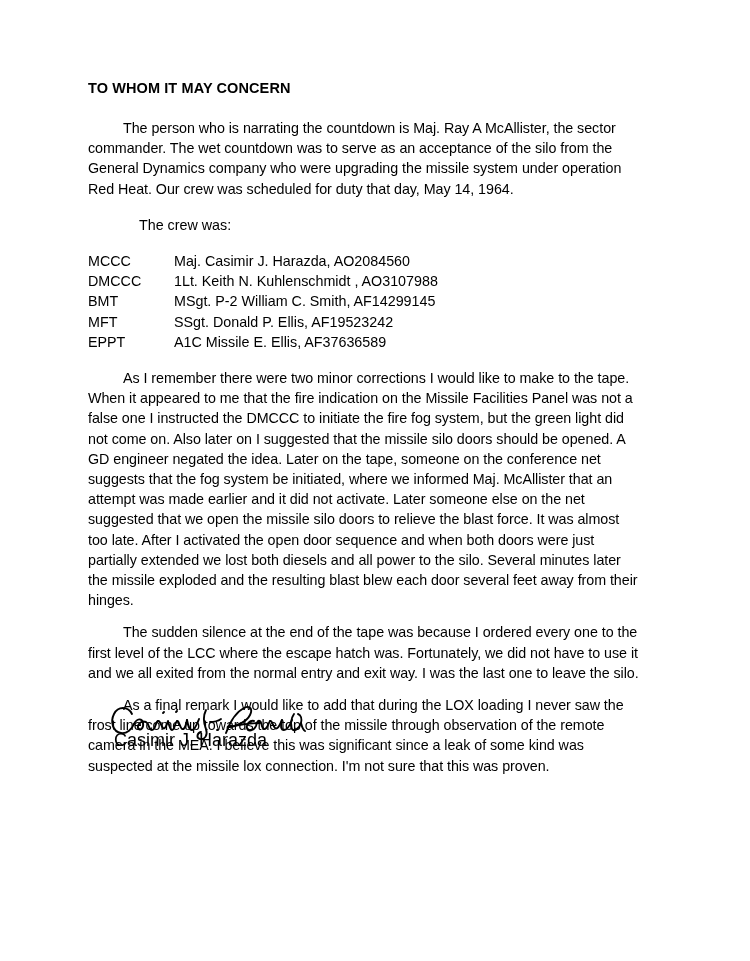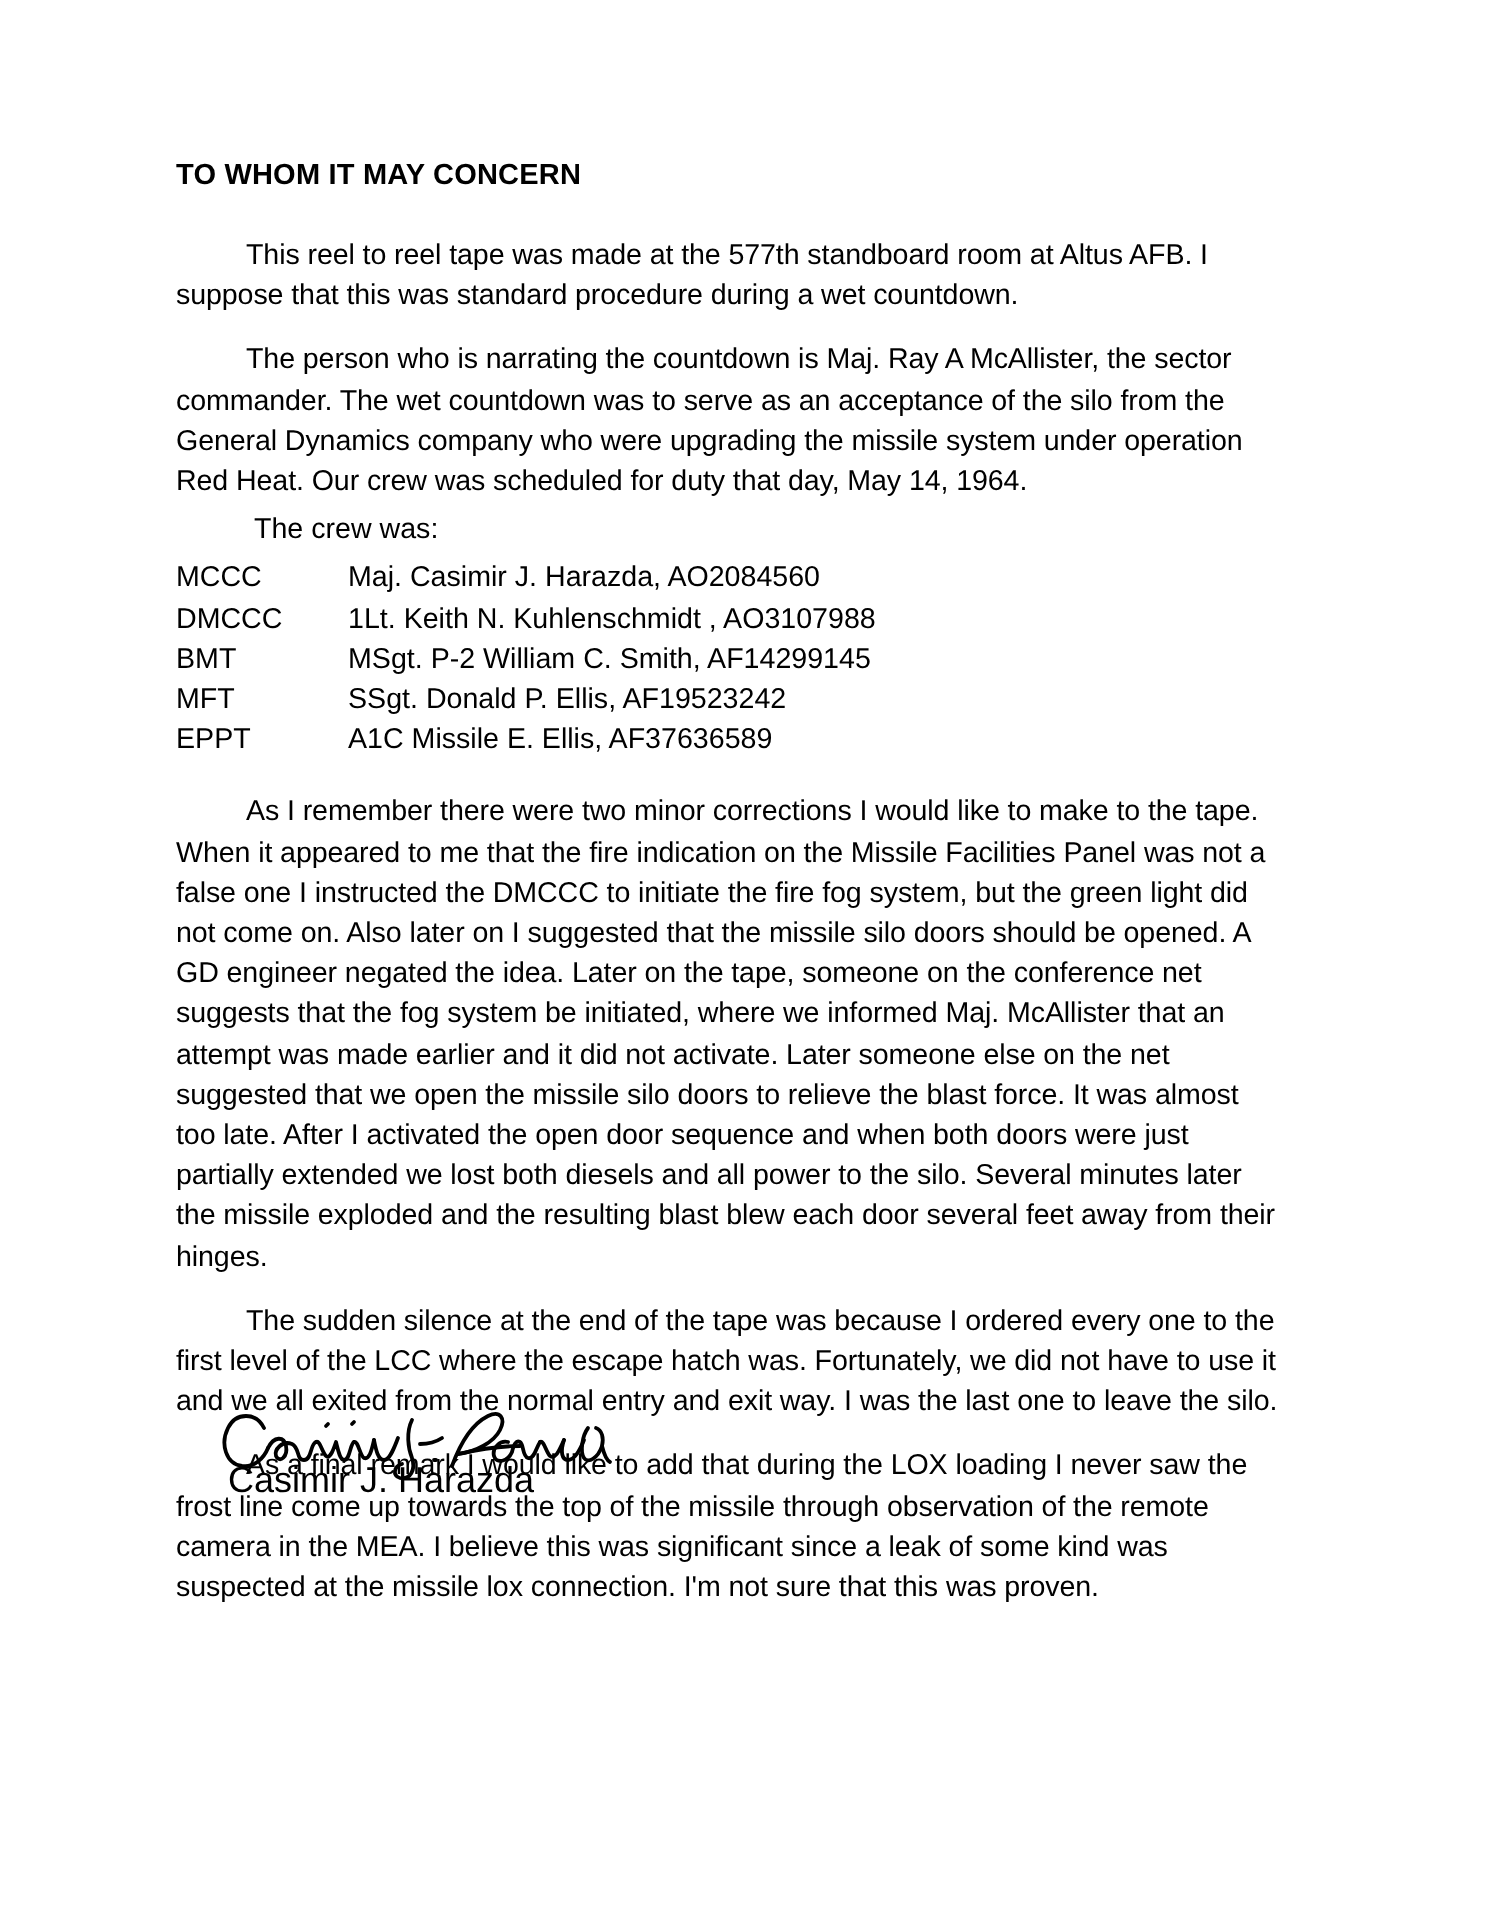--- a/index.html
+++ b/index.html
@@ -47,21 +47,21 @@
     text-align: left;
     letter-spacing: -0.05px;
   }
   .para + .para { margin-top: 12px; }
 
   .indent { text-indent: 35px; }
 
   .crew-intro {
     font-size: 14.3px;
     line-height: 20.2px;
-    margin: 4px;
+    margin: 16px;
     padding-left: 35px;
   }
 
   .crew-table {
     margin: 0;
     padding-left: 35px;
     border-collapse: collapse;
   }
   .crew-table td {
     font-size: 14.3px;
@@ -100,21 +100,20 @@
 </style>
 </head>
 <body>
 
 <div class="page">
 
   <div class="doc-body">
 
     <h1 class="doc-title">TO WHOM IT MAY CONCERN</h1>
 
-    <p class="para indent">This reel to reel tape was made at the 577th standboard room at Altus AFB. I suppose that this was standard procedure during a wet countdown.</p>
 
     <p class="para indent">The person who is narrating the countdown is Maj. Ray A McAllister, the sector commander.  The wet countdown was to serve as an acceptance of the silo from the General Dynamics company who were upgrading the missile system under operation Red Heat.  Our crew was scheduled for duty that day, May 14, 1964.</p>
 
     <p class="crew-intro">The crew was:</p>
 
     <table class="crew-table">
       <tbody>
         <tr>
           <td class="crew-role">MCCC</td>
           <td class="crew-member">Maj. Casimir J. Harazda, AO2084560</td>

